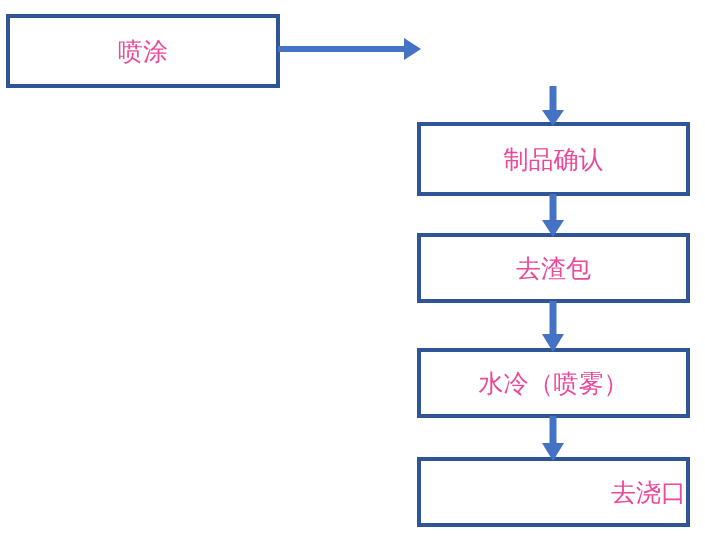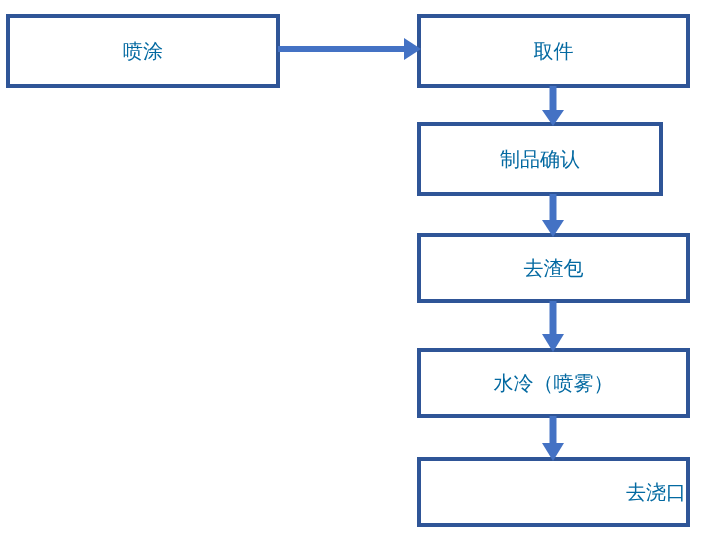--- a/index.html
+++ b/index.html
@@ -20,32 +20,32 @@
   .node {
     position: absolute;
     box-sizing: border-box;
     background: #ffffff;
     border: 4px solid #2F5597;
     display: flex;
     align-items: center;
     justify-content: center;
   }
   .node-label {
-    font-size: 20px;
+    font-size: 25px;
     line-height: 1;
-    color: #0369a1;
+    color: #ec4899;
     letter-spacing: 0px;
     white-space: nowrap;
     font-weight: 400;
   }
 
   
   #node-spray      { left: 6px;   top: 14px;  width: 274px; height: 74px; }
   #node-pickup     { left: 417px; top: 14px;  width: 273px; height: 74px; }
-  #node-confirm    { left: 417px; top: 122px; width: 246px; height: 74px; }
+  #node-confirm    { left: 417px; top: 122px; width: 273px; height: 74px; }
   #node-deslag     { left: 417px; top: 233px; width: 273px; height: 70px; }
   #node-watercool  { left: 417px; top: 348px; width: 273px; height: 70px; }
   #node-degate     { left: 417px; top: 457px; width: 273px; height: 70px; justify-content: flex-end; }
 
   
   .conn {
     position: absolute;
     overflow: visible;
   }
   .conn-line { fill: none; stroke: #4472C4; }
@@ -59,23 +59,20 @@
 </style>
 </head>
 <body>
 
 <div id="canvas">
 
   <div class="node" id="node-spray">
     <span class="node-label">喷涂</span>
   </div>
 
-  <div class="node" id="node-pickup">
-    <span class="node-label">取件</span>
-  </div>
 
   <div class="node" id="node-confirm">
     <span class="node-label">制品确认</span>
   </div>
 
   <div class="node" id="node-deslag">
     <span class="node-label">去渣包</span>
   </div>
 
   <div class="node" id="node-watercool">

